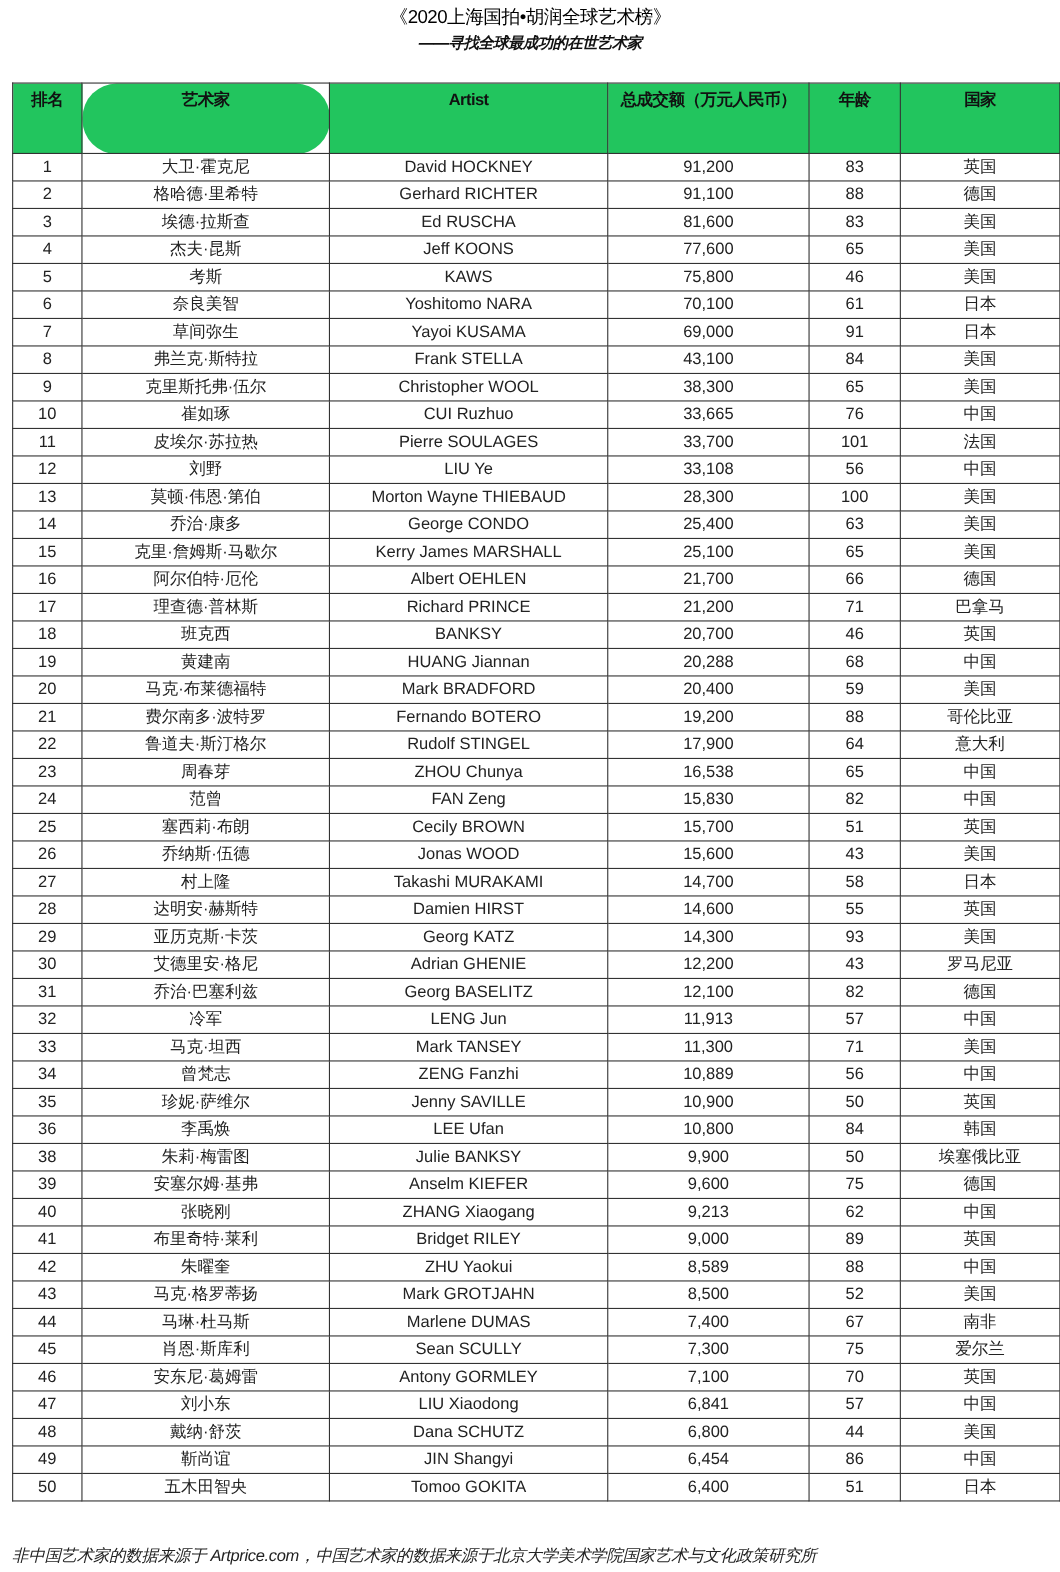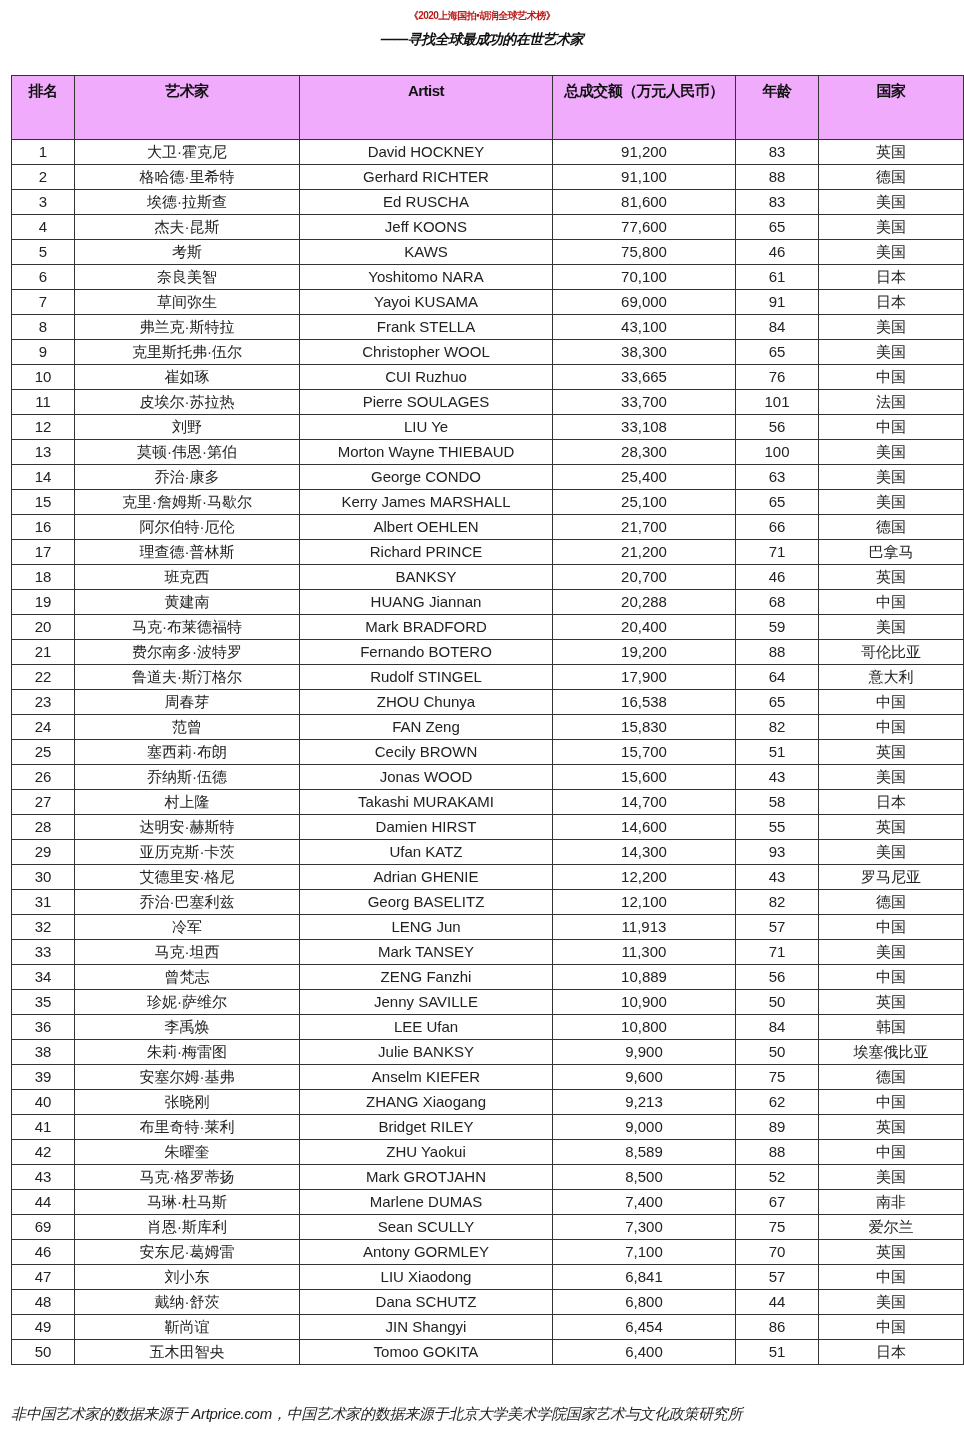--- a/index.html
+++ b/index.html
@@ -1,27 +1,27 @@
 <!DOCTYPE html>
 <html><head>
 <meta charset="utf-8">
 <style>
   html, body { margin: 0; padding: 0; background: #ffffff; }
   body { width: 964px; height: 1429px; position: relative; overflow: hidden;
          font-family: "Liberation Sans", "DejaVu Sans", sans-serif; color: #222; }
   .title-block { position: absolute; top: 4px; left: 0; width: 964px; text-align: center; }
-  .title-main { font-size: 10px; font-weight: bold; letter-spacing: -0.5px; line-height: 24px; color: #b91c1c; }
+  .title-main { font-size: 17px; font-weight: normal; letter-spacing: -0.5px; line-height: 24px; color: #000000; }
   .title-sub { font-size: 14px; font-weight: bold; font-style: italic; letter-spacing: -0.5px; line-height: 22px; color: #111; }
   table.rank { position: absolute; left: 11px; top: 75px; width: 946px; border-collapse: collapse;
                table-layout: fixed; }
   table.rank th, table.rank td { border: 1px solid #333; text-align: center; padding: 0; }
-  table.rank th { background: #f0abfc; color: #111; font-weight: bold; font-size: 15px;
+  table.rank th { background: #22c55e; color: #111; font-weight: bold; font-size: 15px;
                   height: 60px; vertical-align: top; line-height: 24px; padding-top: 3px; letter-spacing: -0.5px; }
   table.rank td { height: 24px; font-size: 15px; line-height: 24px; color: #222; }
-  .col-rank { width: 62px; } .col-cn { width: 224px; } .col-en { width: 252px; }
+  .col-rank { width: 62px; } .col-cn { width: 224px; border-radius: 31px; } .col-en { width: 252px; }
   .col-amt { width: 182px; margin-top: 36px; } .col-age { width: 82px; } .col-country { width: 144px; }
   .footer { position: absolute; left: 11px; top: 1405px; font-size: 15px; font-style: italic;
             color: #222; letter-spacing: -0.3px; }
 </style>
 </head>
 <body>
 
 <div class="title-block">
   <div class="title-main">《2020上海国拍•胡润全球艺术榜》</div>
   <div class="title-sub">——寻找全球最成功的在世艺术家</div>
@@ -259,21 +259,21 @@
         <td>28</td>
         <td>达明安·赫斯特</td>
         <td>Damien HIRST</td>
         <td>14,600</td>
         <td>55</td>
         <td>英国</td>
       </tr>
       <tr>
         <td>29</td>
         <td>亚历克斯·卡茨</td>
-        <td>Ufan KATZ</td>
+        <td>Georg KATZ</td>
         <td>14,300</td>
         <td>93</td>
         <td>美国</td>
       </tr>
       <tr>
         <td>30</td>
         <td>艾德里安·格尼</td>
         <td>Adrian GHENIE</td>
         <td>12,200</td>
         <td>43</td>
@@ -377,21 +377,21 @@
       </tr>
       <tr>
         <td>44</td>
         <td>马琳·杜马斯</td>
         <td>Marlene DUMAS</td>
         <td>7,400</td>
         <td>67</td>
         <td>南非</td>
       </tr>
       <tr>
-        <td>69</td>
+        <td>45</td>
         <td>肖恩·斯库利</td>
         <td>Sean SCULLY</td>
         <td>7,300</td>
         <td>75</td>
         <td>爱尔兰</td>
       </tr>
       <tr>
         <td>46</td>
         <td>安东尼·葛姆雷</td>
         <td>Antony GORMLEY</td>

